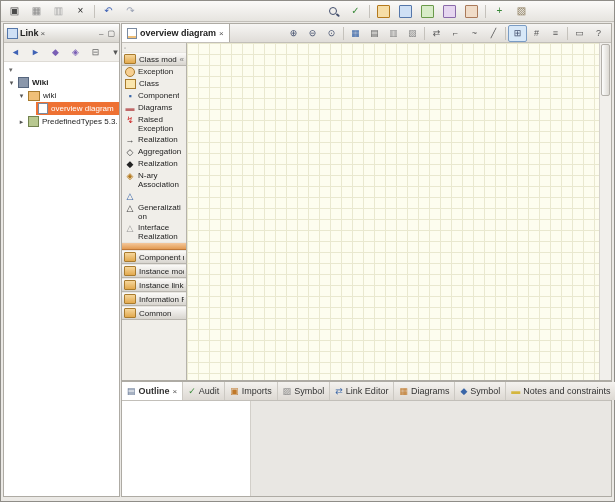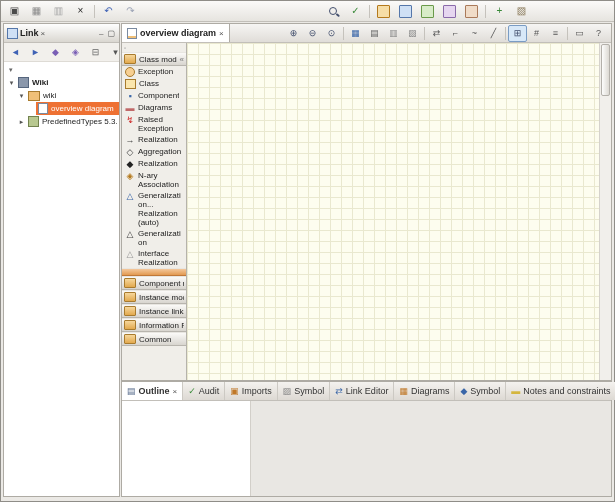--- a/index.html
+++ b/index.html
@@ -522,21 +522,20 @@
                 <div class="pitem">
                     <span class="picon pic-nary">
                       <span class="pglyph" style="color: rgb(180, 121, 28);">◈</span>
                     </span>
                     <span class="plabel">N-ary Association</span>
                   </div>
                 <div class="pitem">
                     <span class="picon pic-genauto">
                       <span class="pglyph" style="color: rgb(58, 102, 168);">△</span>
                     </span>
-                    <span class="plabel">Generalization... Realization (auto)</span>
                   </div>
                 <div class="pitem">
                     <span class="picon pic-gen">
                       <span class="pglyph" style="color: rgb(68, 68, 68);">△</span>
                     </span>
                     <span class="plabel">Generalization</span>
                   </div>
                 <div class="pitem">
                     <span class="picon pic-ifreal">
                       <span class="pglyph" style="color: rgb(153, 153, 153);">△</span>

